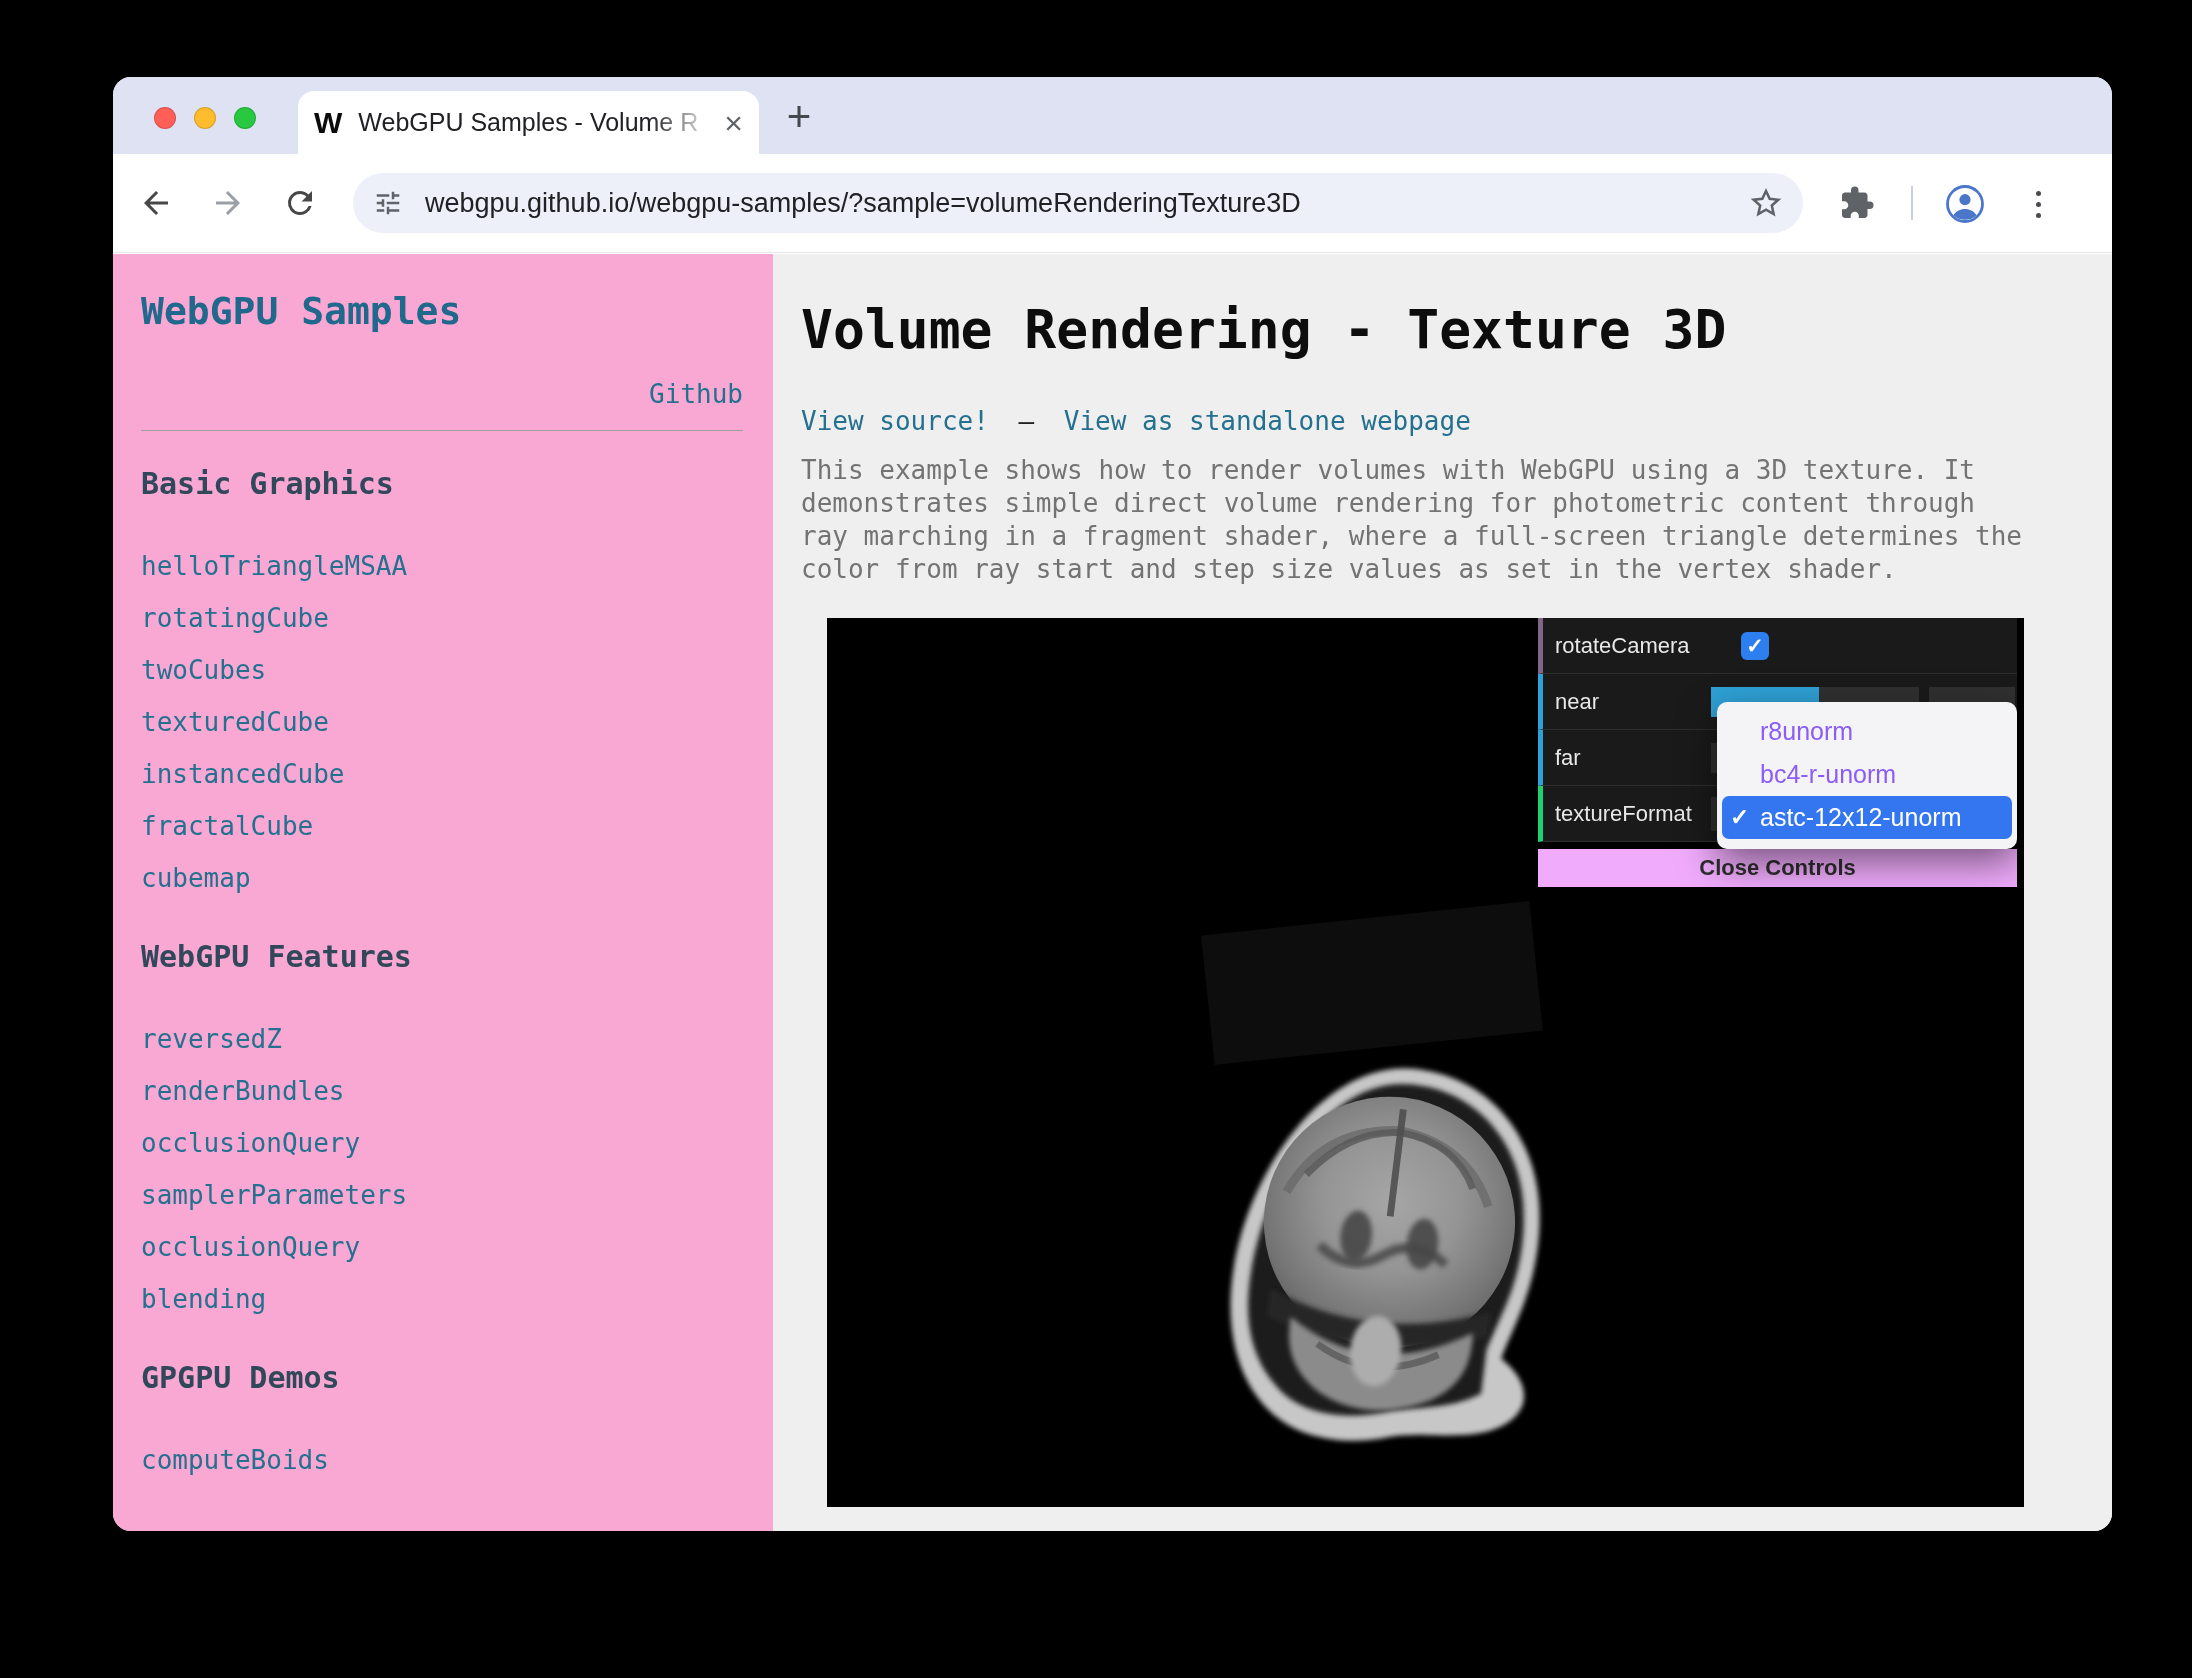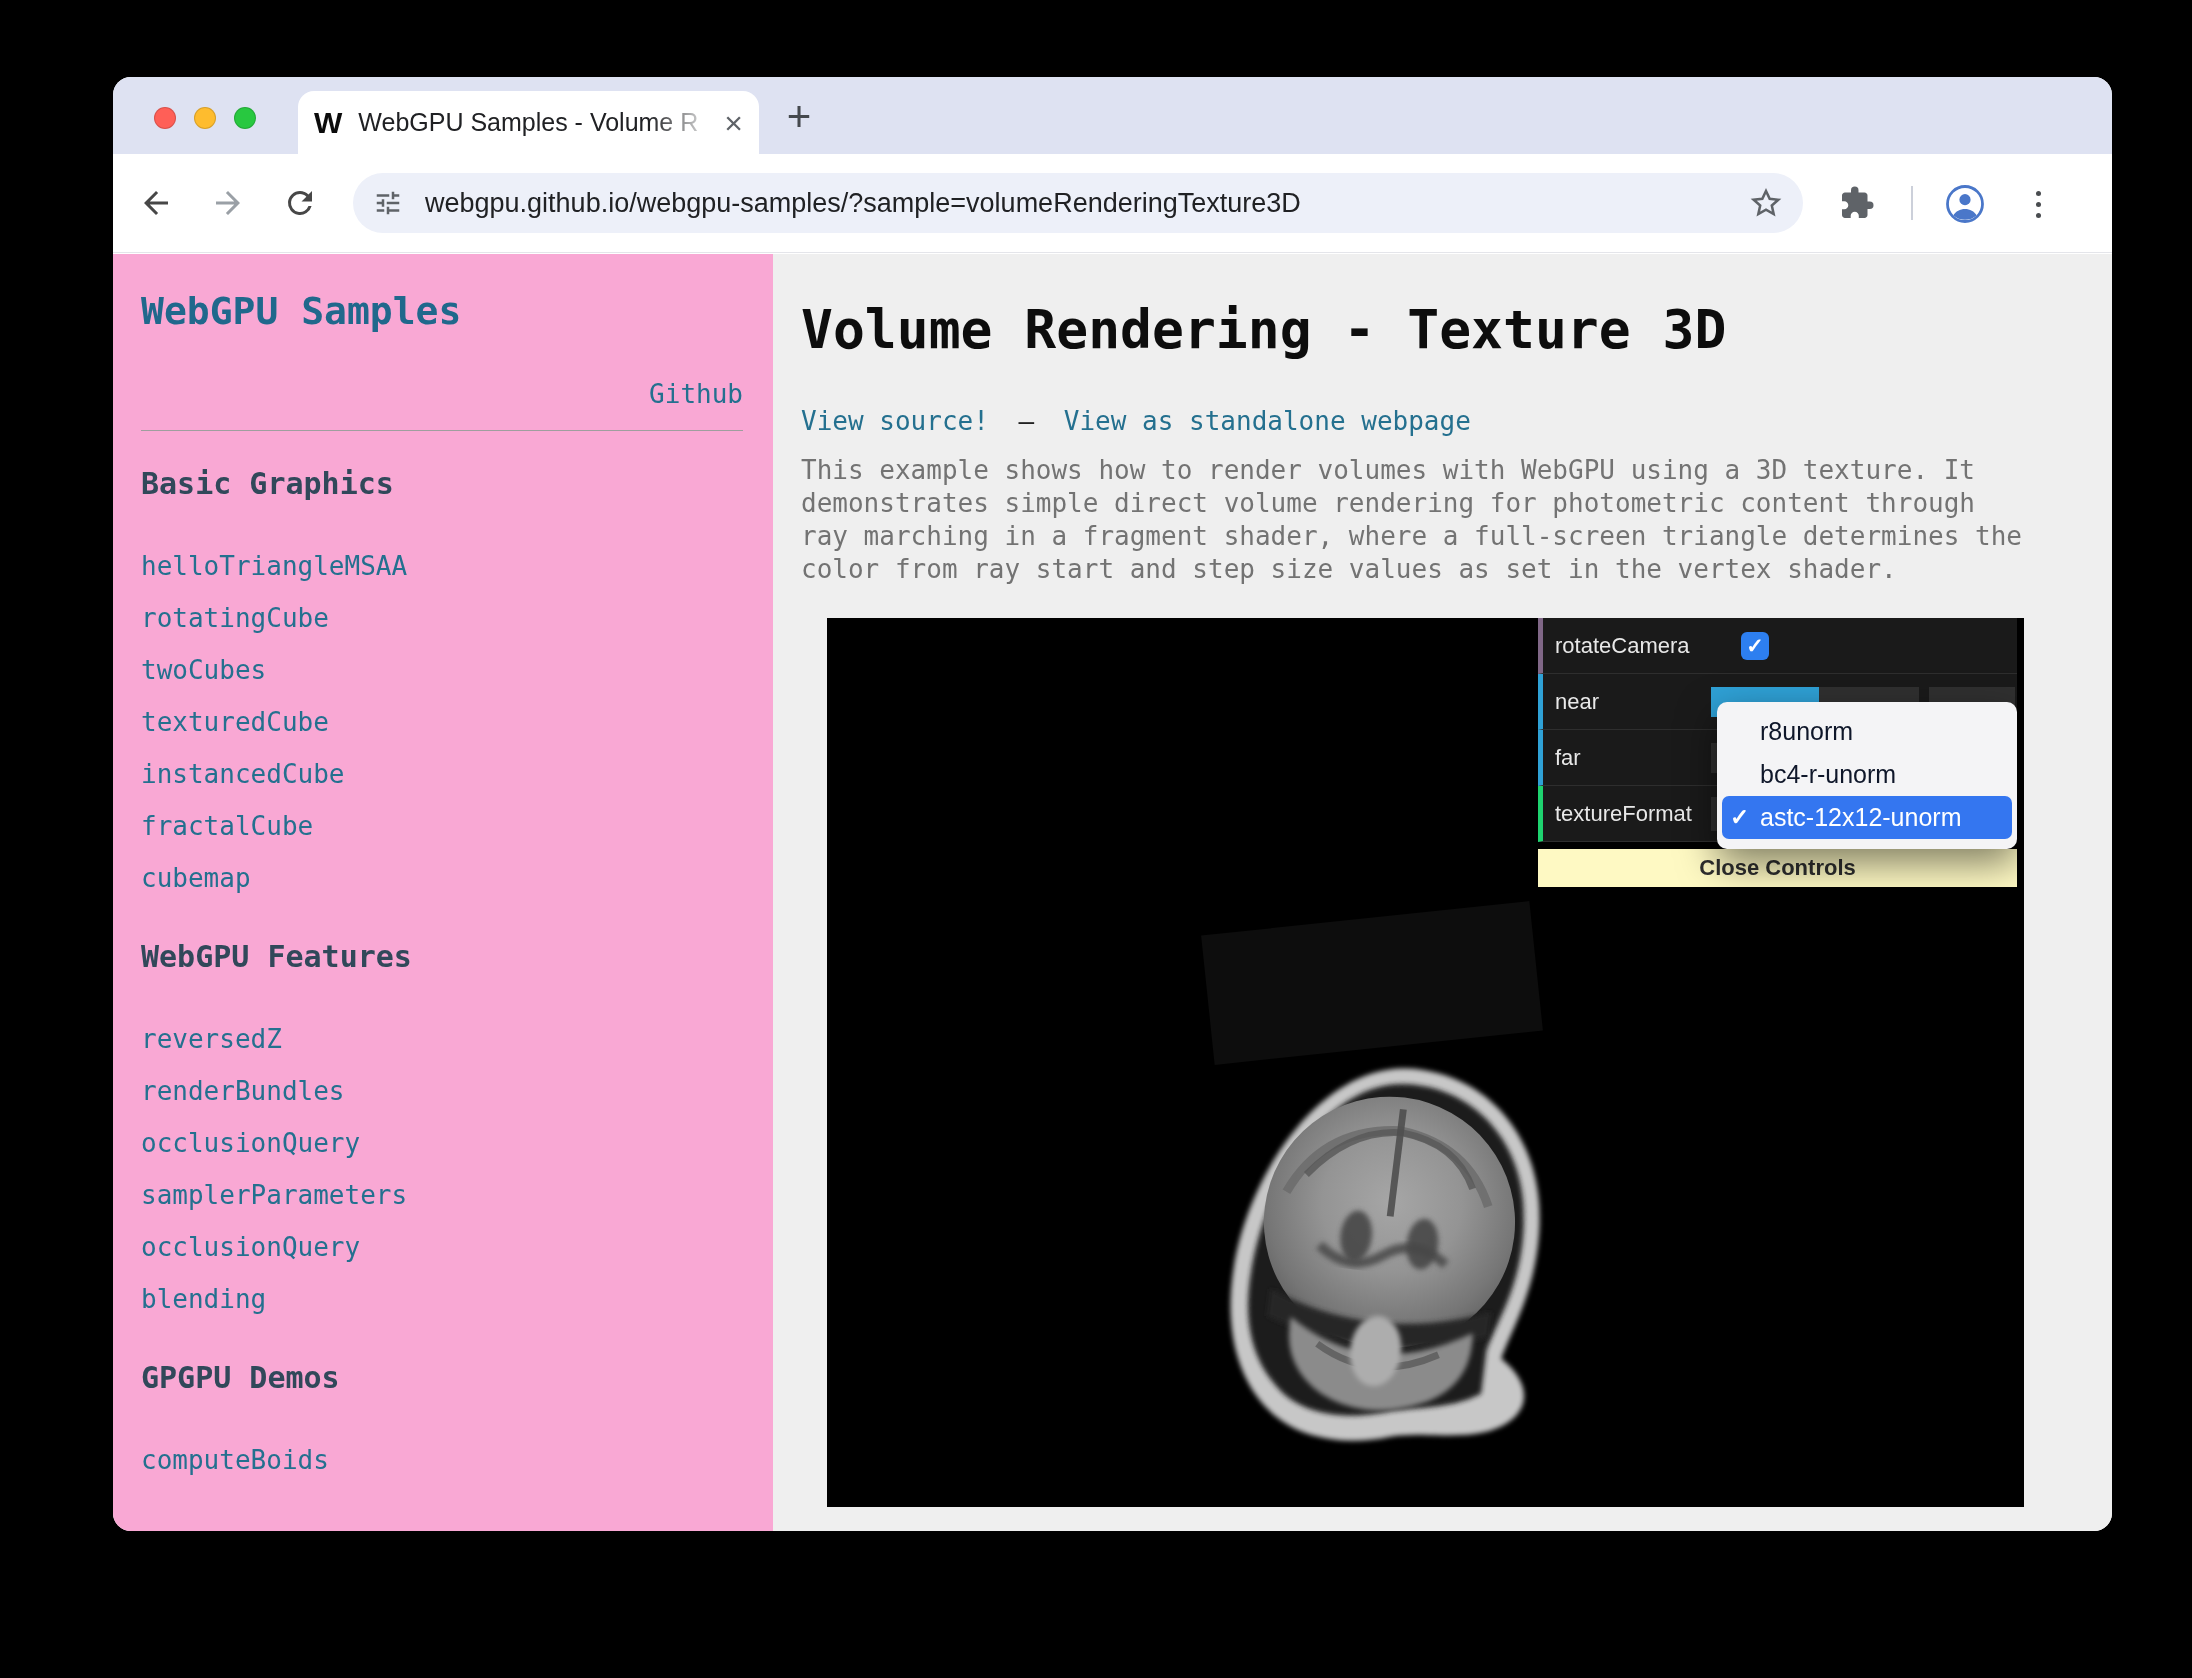--- a/index.html
+++ b/index.html
@@ -84,29 +84,29 @@
   .gui-label { position:absolute; left:12px; top:50%; transform:translateY(-50%);
                color:#e8e8e8; font-size:22px; }
   .gui-checkbox { position:absolute; left:198px; top:14px; width:28px; height:28px;
                   background:#2d7ff0; border-radius:6px; color:#fff; text-align:center;
                   line-height:28px; font-size:21px; font-weight:700; }
   .gui-slider { position:absolute; left:168px; top:13px; width:208px; height:30px; background:#303030; }
   .gui-slider .fill { height:100%; background:#2FA1D6; }
   .gui-number { position:absolute; left:386px; top:13px; width:86px; height:30px; background:#303030; }
   .gui-select { position:absolute; left:168px; top:11px; width:304px; height:34px; background:#303030; }
   .gui-close { position:absolute; left:711px; top:231px; width:479px; height:38px;
-               background:#fef9c3; color:#2e2e2e; font-size:22px; font-weight:600;
+               background:#f0abfc; color:#2e2e2e; font-size:22px; font-weight:600;
                text-align:center; line-height:38px; font-family:"Liberation Sans",sans-serif; }
 
   
   .popup { position:absolute; left:890px; top:84px; width:300px; height:147px; z-index:5;
            background:#f4f4f6; border-radius:10px; padding:8px 5px;
            box-shadow:0 14px 38px rgba(0,0,0,.5); font-family:"Liberation Sans",sans-serif; }
   .opt { height:43px; display:flex; align-items:center; border-radius:7px;
-         color:#0f172a; font-size:25px; padding:0 8px; cursor:default; }
+         color:#8b5cf6; font-size:25px; padding:0 8px; cursor:default; }
   .opt .gutter { width:30px; flex-shrink:0; }
   .opt .check { width:30px; flex-shrink:0; font-size:23px; font-weight:700; }
   .opt.selected { background:#3476f0; color:#fff; }
 </style>
 </head>
 <body>
 
 <div class="window">
 
   <div class="tabstrip">

